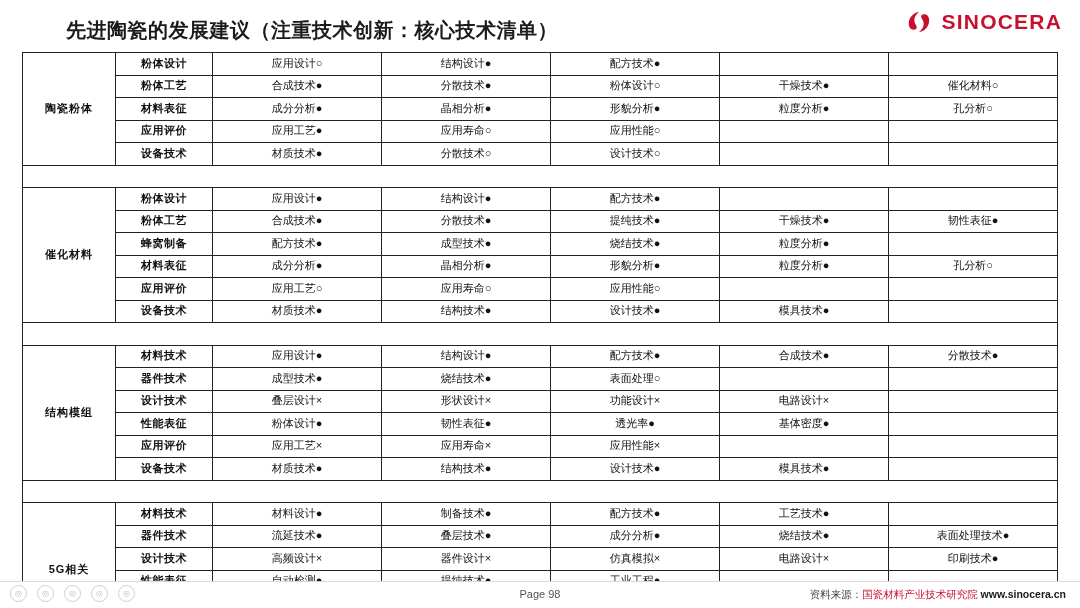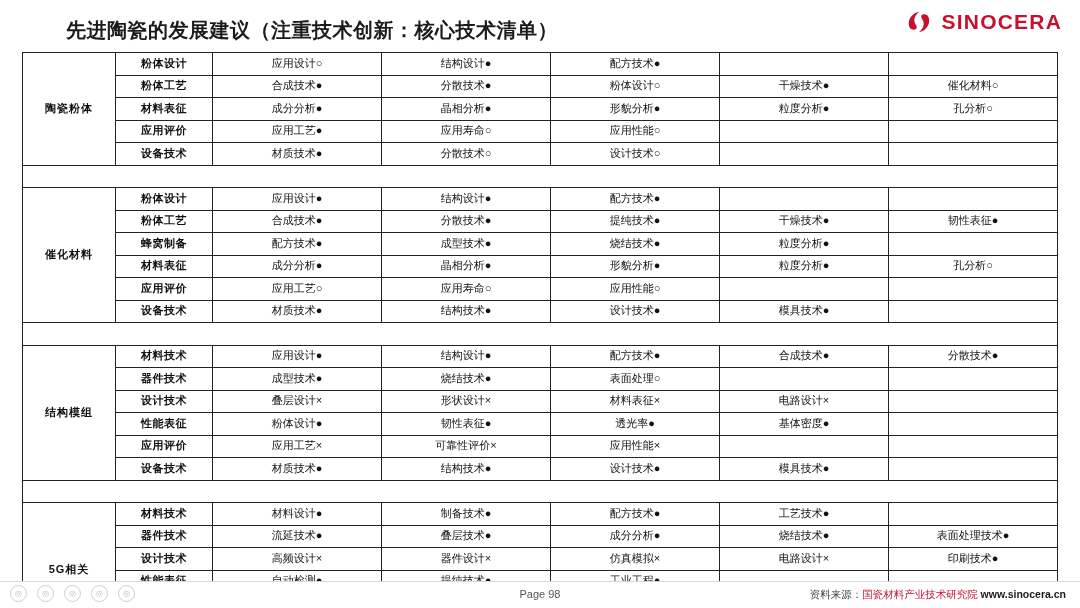--- a/index.html
+++ b/index.html
@@ -277,36 +277,36 @@
           <td class="cell">成型技术●</td>
           <td class="cell">烧结技术●</td>
           <td class="cell">表面处理○</td>
           <td class="cell empty"></td>
           <td class="cell empty"></td>
         </tr>
         <tr>
           <td class="rowlabel">设计技术</td>
           <td class="cell">叠层设计×</td>
           <td class="cell">形状设计×</td>
-          <td class="cell">材料表征×</td>
+          <td class="cell">功能设计×</td>
           <td class="cell">电路设计×</td>
           <td class="cell empty"></td>
         </tr>
         <tr>
           <td class="rowlabel">性能表征</td>
           <td class="cell">粉体设计●</td>
           <td class="cell">韧性表征●</td>
           <td class="cell">透光率●</td>
           <td class="cell">基体密度●</td>
           <td class="cell empty"></td>
         </tr>
         <tr>
           <td class="rowlabel">应用评价</td>
           <td class="cell">应用工艺×</td>
-          <td class="cell">可靠性评价×</td>
+          <td class="cell">应用寿命×</td>
           <td class="cell">应用性能×</td>
           <td class="cell empty"></td>
           <td class="cell empty"></td>
         </tr>
         <tr>
           <td class="rowlabel">设备技术</td>
           <td class="cell">材质技术●</td>
           <td class="cell">结构技术●</td>
           <td class="cell">设计技术●</td>
           <td class="cell">模具技术●</td>

